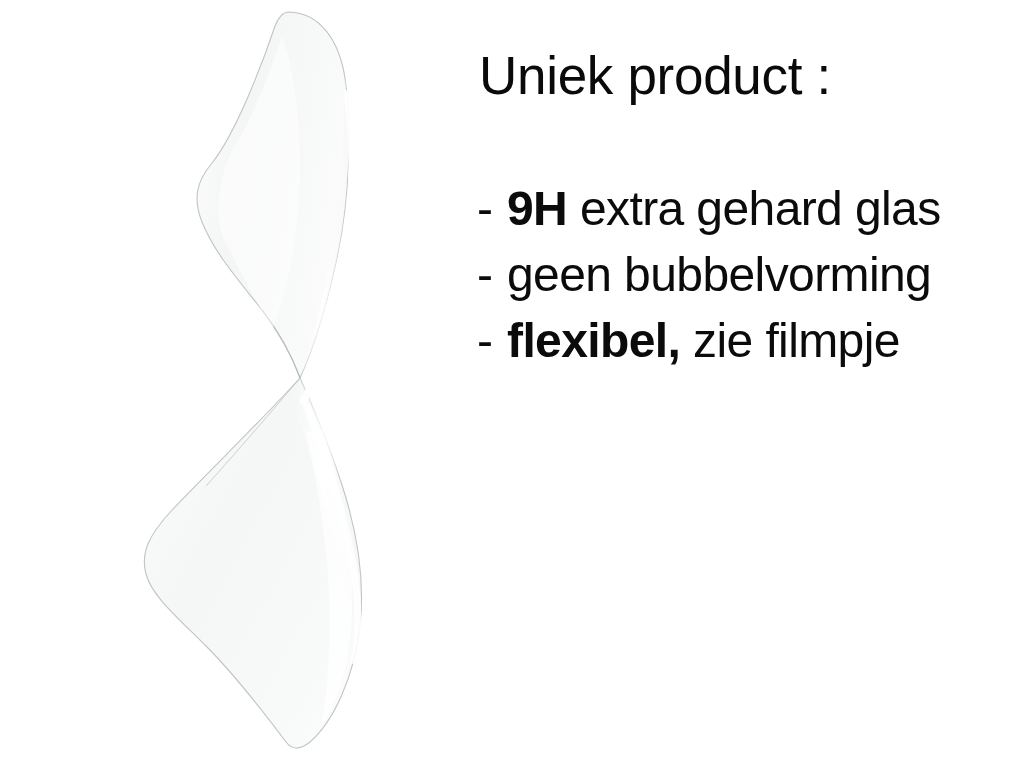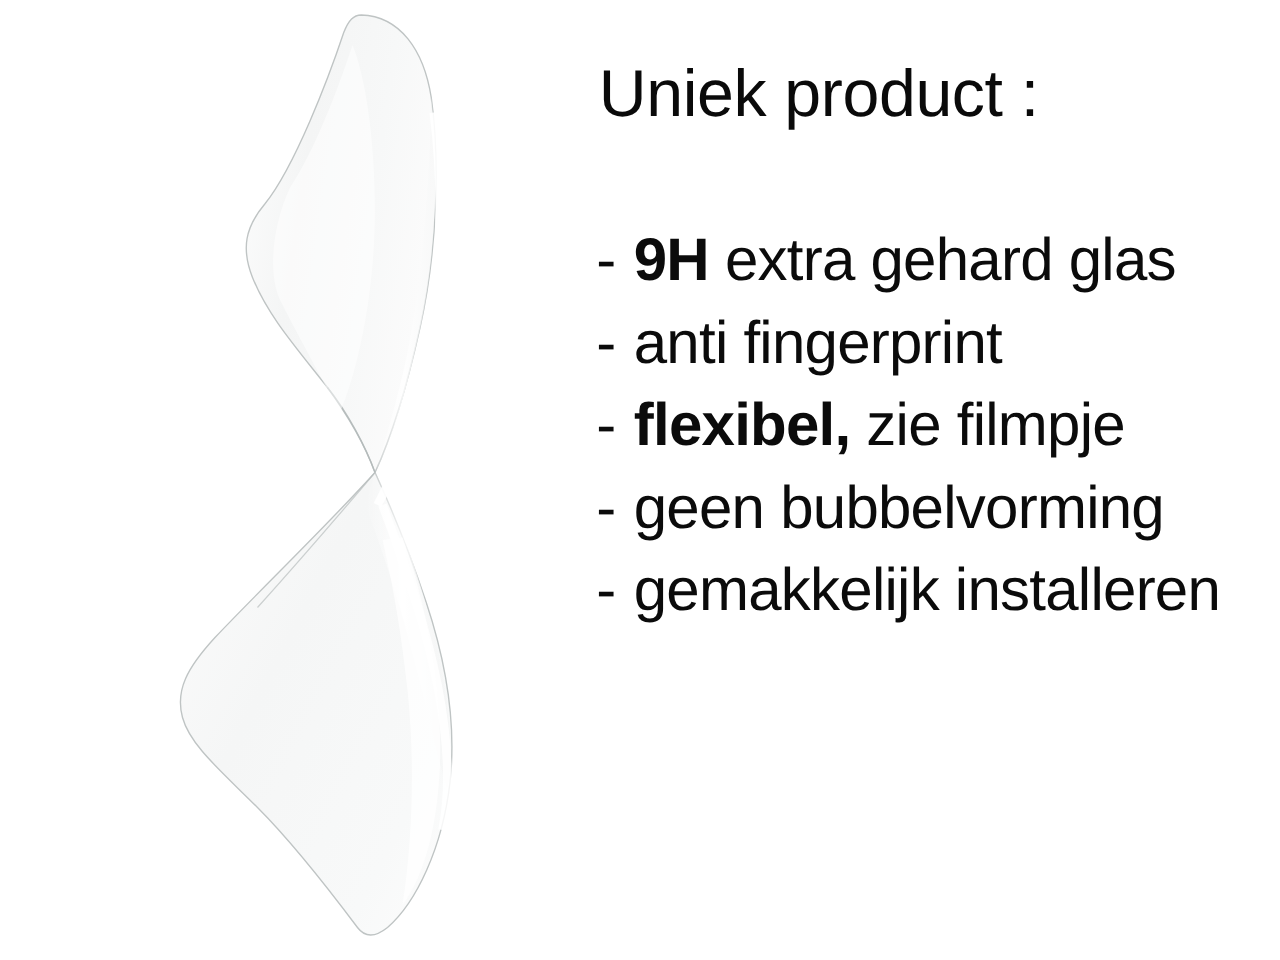--- a/index.html
+++ b/index.html
@@ -174,27 +174,21 @@
 
   <div class="text-column">
 
     <div class="headline">Uniek product :</div>
 
     <ul class="feature-list">
       <li class="feature-item">
         <span class="dash">-</span><span class="strong">9H</span><span> extra gehard glas</span>
       </li>
       <li class="feature-item">
-        <span class="dash">-</span><span>anti fingerprint</span>
+        <span class="dash">-</span><span>geen bubbelvorming</span>
       </li>
       <li class="feature-item">
         <span class="dash">-</span><span class="strong">flexibel,</span><span> zie filmpje</span>
-      </li>
-      <li class="feature-item">
-        <span class="dash">-</span><span>geen bubbelvorming</span>
-      </li>
-      <li class="feature-item">
-        <span class="dash">-</span><span>gemakkelijk installeren</span>
       </li>
     </ul>
 
   </div>
 </div>
 
 </body></html>

